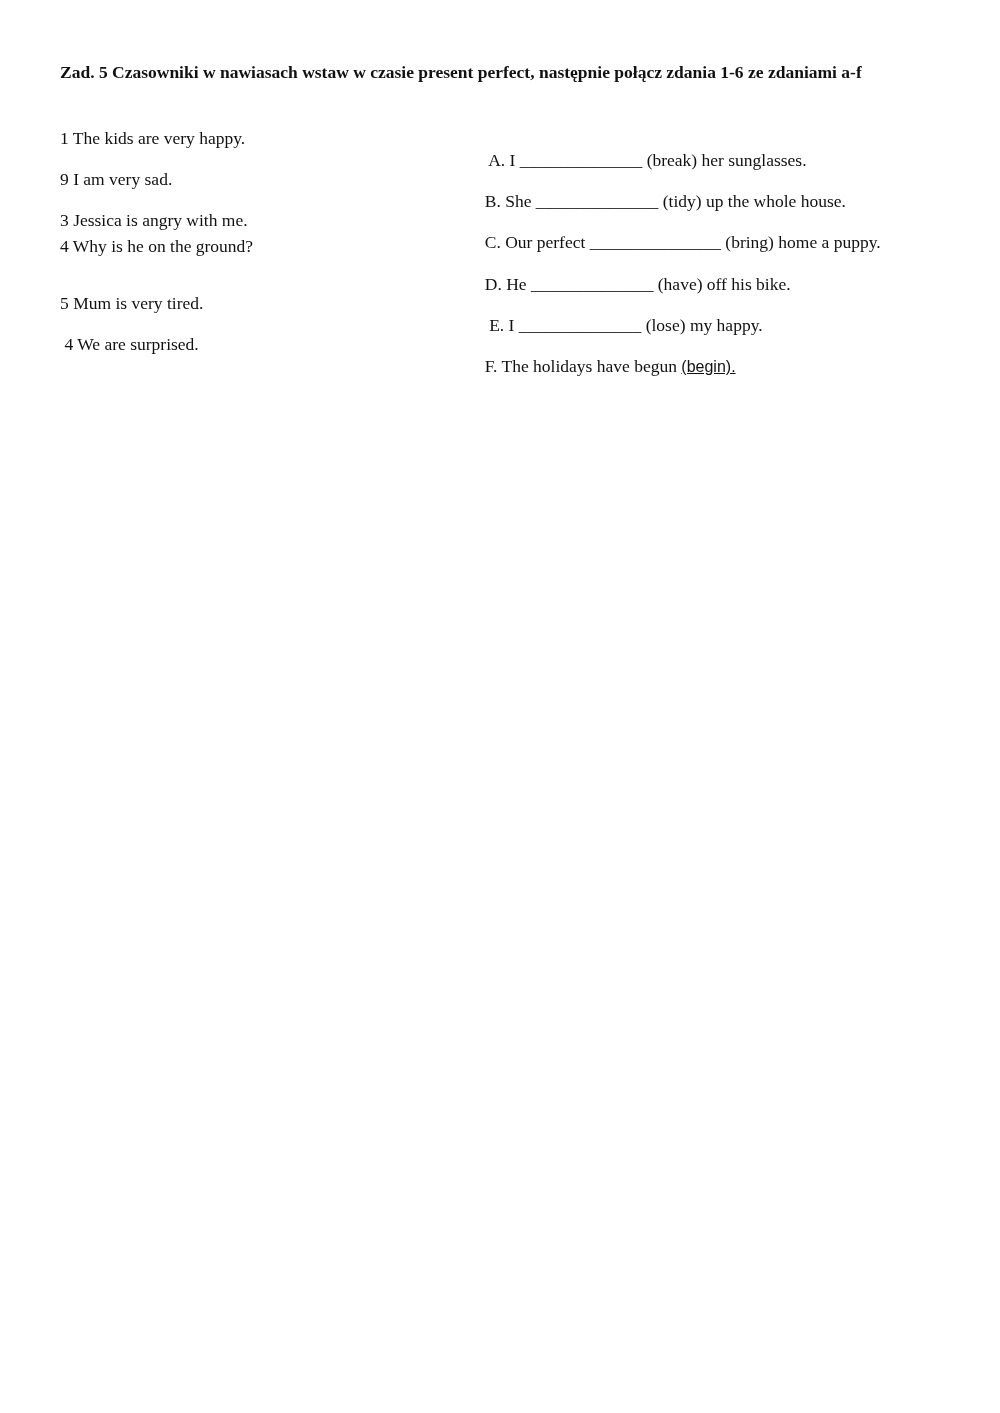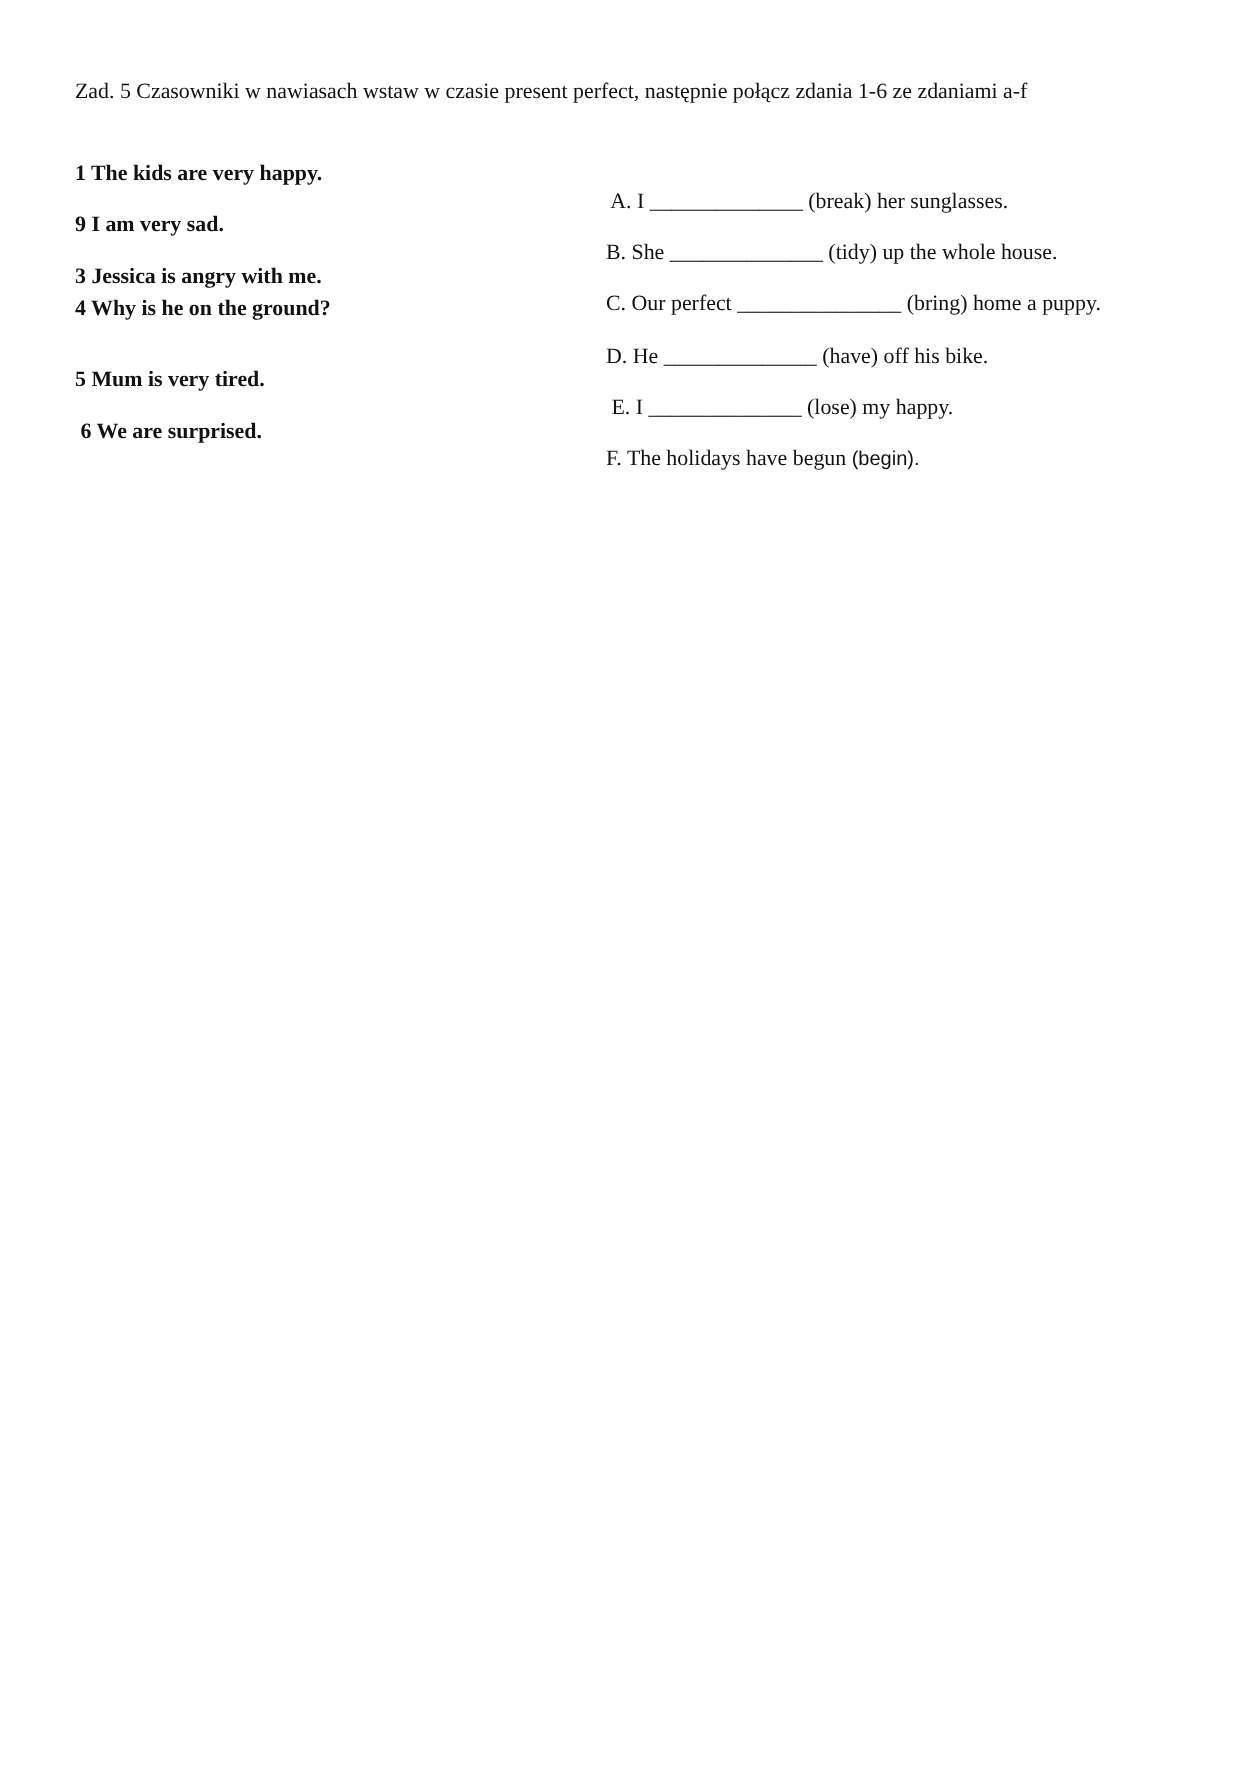--- a/index.html
+++ b/index.html
@@ -13,48 +13,48 @@
       position: relative;
       overflow: hidden;
       color: #111111;
       font-family: "Liberation Serif", "DejaVu Serif", serif;
     }
     .title {
       position: absolute;
       left: 60px;
       top: 60px;
       width: 880px;
-      font-weight: normal;
+      font-weight: bold;
       font-size: 17.5px;
       line-height: 24px;
     }
     .row {
       position: absolute;
       font-size: 17.5px;
       line-height: 22px;
       white-space: pre;
     }
-    .left { left: 60px; font-weight: bold; }
+    .left { left: 60px; }
     .right { left: 476px; }
-    .sans { font-family: "Liberation Sans", "DejaVu Sans", sans-serif; font-size: 16px; }
+    .sans { font-family: "Liberation Sans", "DejaVu Sans", sans-serif; font-size: 16px; text-decoration: underline; }
     .blank { letter-spacing: 0; margin-top: 48px; }
   </style>
 </head>
 <body>
 
 <div class="title">
   <div>Zad. 5 Czasowniki w nawiasach wstaw w czasie present perfect, następnie połącz zdania 1-6 ze zdaniami a-f</div>
 </div>
 
 <div class="row left" style="top:127px">1 The kids are very happy.</div>
 <div class="row left" style="top:168px">9 I am very sad.</div>
 <div class="row left" style="top:209px">3 Jessica is angry with me.</div>
 <div class="row left" style="top:235px">4 Why is he on the ground?</div>
 <div class="row left" style="top:292px">5 Mum is very tired.</div>
-<div class="row left" style="top:333px"> 6 We are surprised.</div>
+<div class="row left" style="top:333px"> 4 We are surprised.</div>
 
 <div class="row right" style="top:127px">
   <span> A. I </span><span class="blank">______________</span><span> (break) her sunglasses.</span>
 </div>
 <div class="row right" style="top:168px">
   <span>B. She </span><span class="blank">______________</span><span> (tidy) up the whole house.</span>
 </div>
 <div class="row right" style="top:209px">
   <span>C. Our perfect </span><span class="blank">_______________</span><span> (bring) home a puppy.</span>
 </div>

